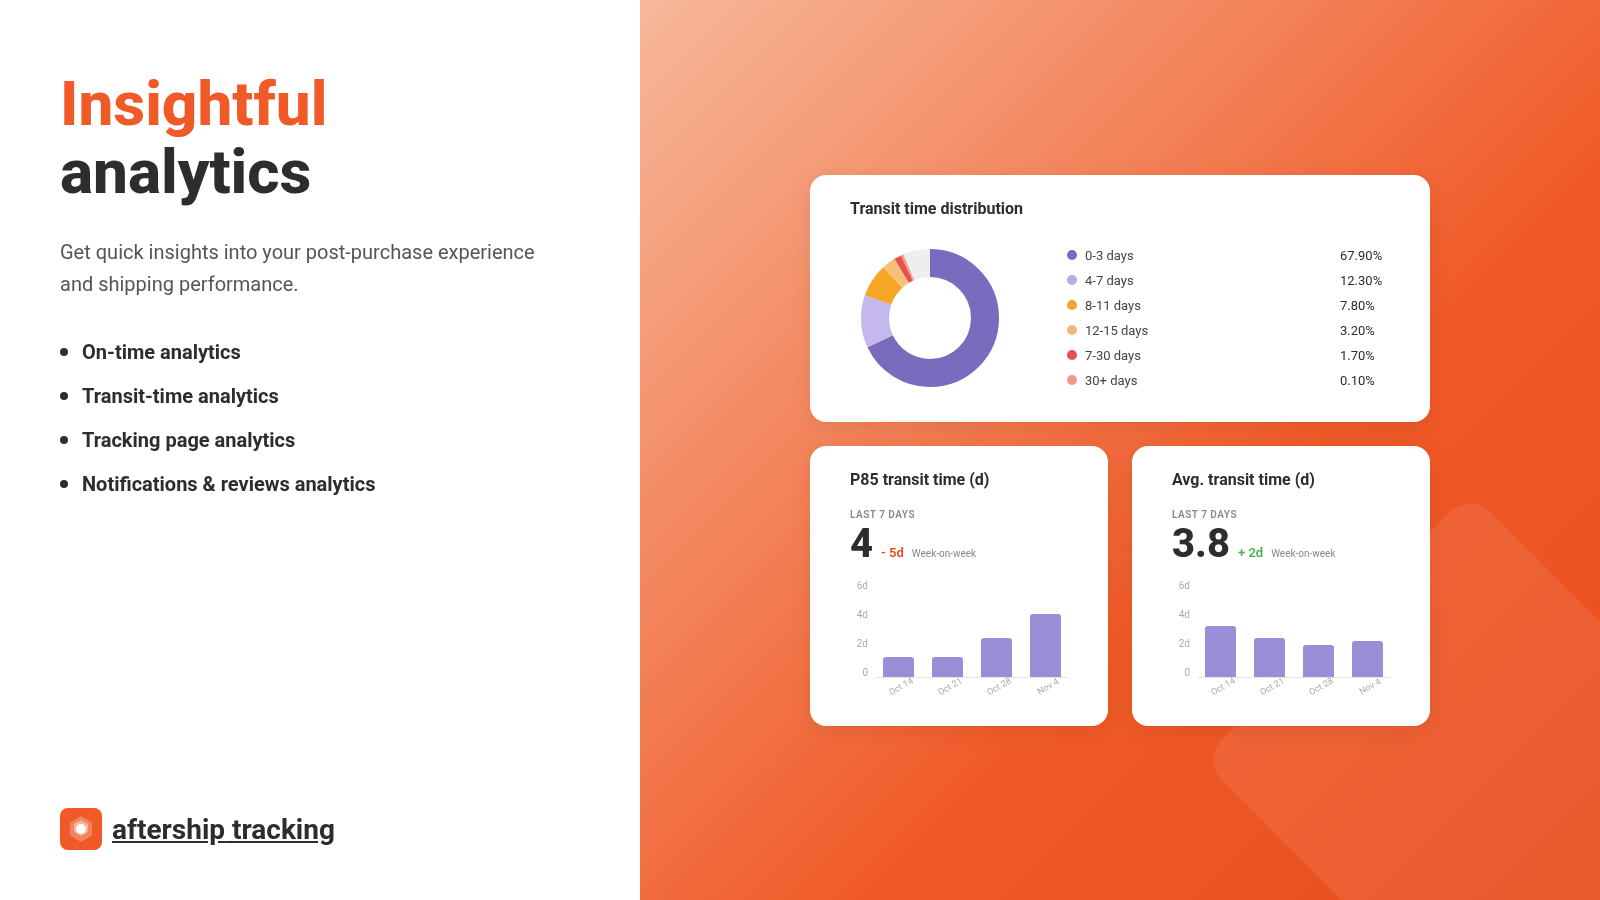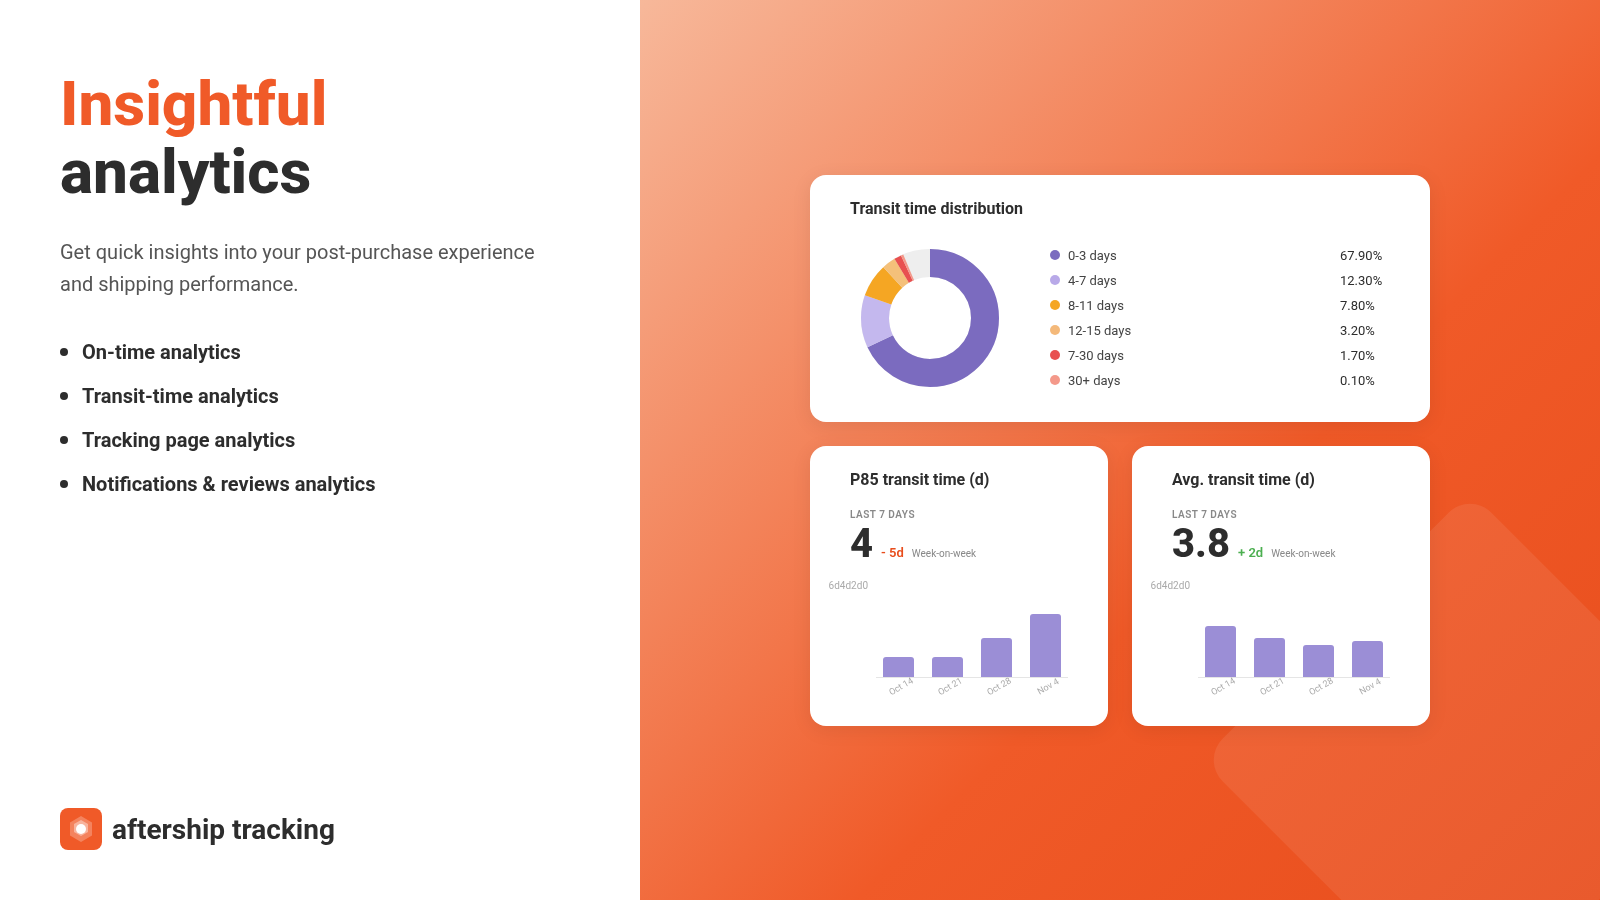--- a/index.html
+++ b/index.html
@@ -71,20 +71,21 @@
     
     .logo-area {
       display: flex;
       align-items: center;
       gap: 10px;
       margin-top: 40px;
     }
     .logo-text {
       font-size: 28px;
       color: #2d2d2d;
+      text-decoration: underline;
     }
     .logo-text span {
       font-weight: 700;
     }
 
     
     .right-panel {
       flex: 1;
       height: 900px;
       background: linear-gradient(135deg, #f7b89a 0%, #f05a28 60%, #e84d1c 100%);
@@ -128,21 +129,21 @@
       font-size: 16px;
       font-weight: 700;
       color: #2d2d2d;
       margin-bottom: 20px;
     }
 
     
     .donut-row {
       display: flex;
       align-items: center;
-      gap: 40px;
+      gap: 57px;
     }
 
     .donut-container {
       width: 160px;
       height: 160px;
       flex-shrink: 0;
     }
 
     .legend {
       display: flex;
@@ -235,21 +236,22 @@
       display: flex;
       flex-direction: column;
     }
 
     .bar-y-labels {
       position: absolute;
       left: 0;
       top: 0;
       height: calc(100% - 22px);
       display: flex;
-      justify-content: flex-end;
+      flex-direction: column;
+      justify-content: space-between;
       font-size: 10px;
       color: #aaa;
       padding-right: 4px;
       text-align: right;
       width: 22px;
     }
 
     .bars-area {
       margin-left: 26px;
       height: calc(100% - 22px);

